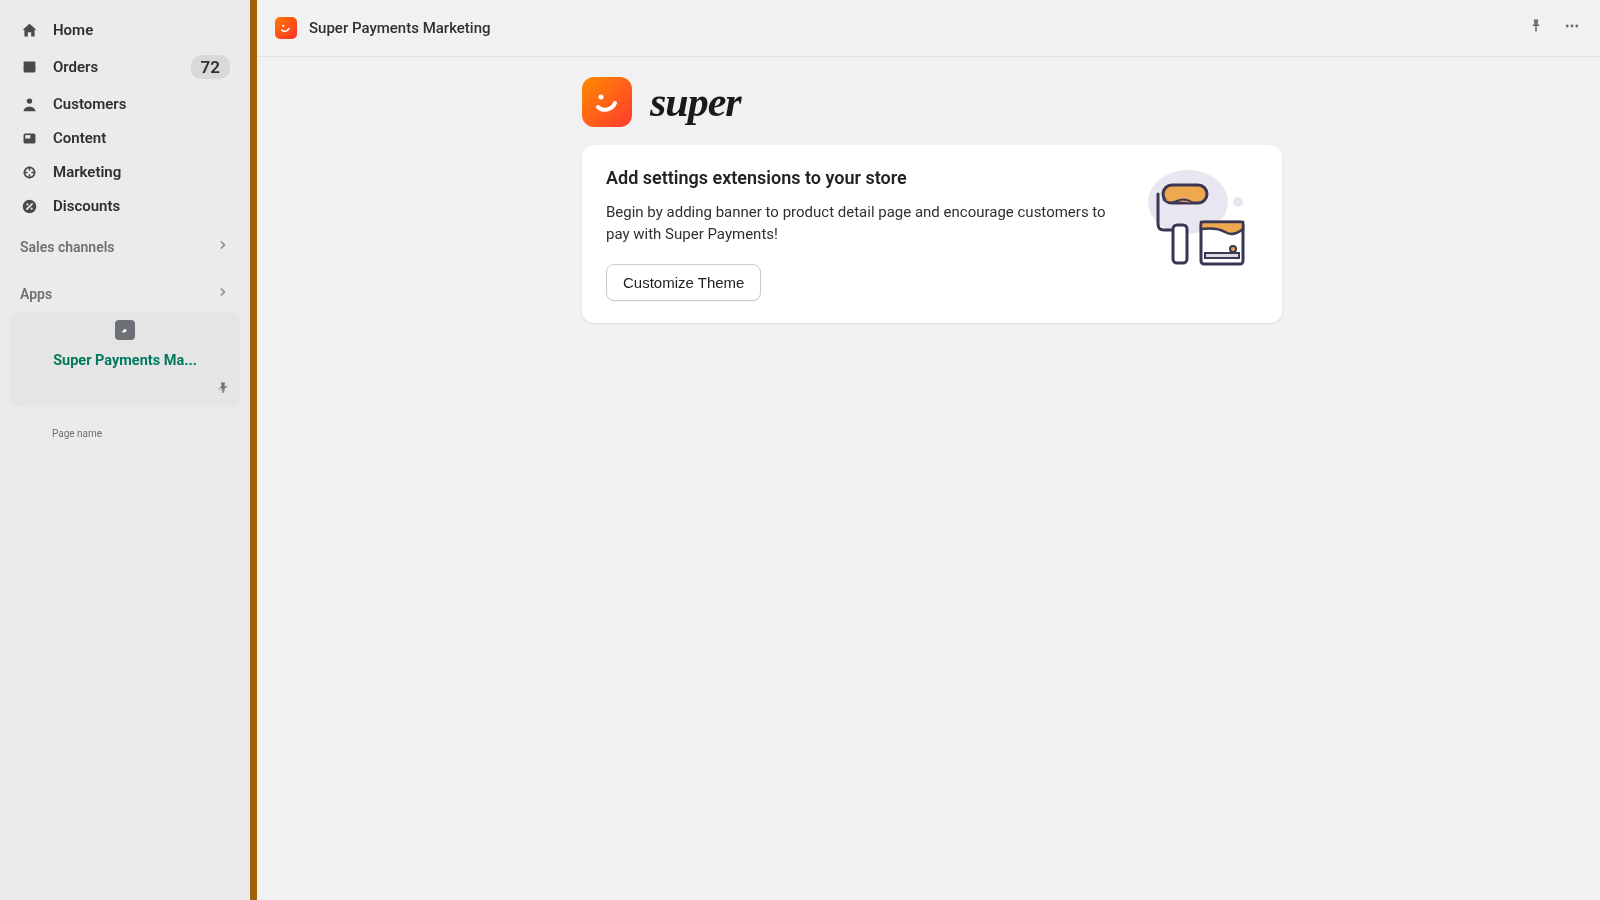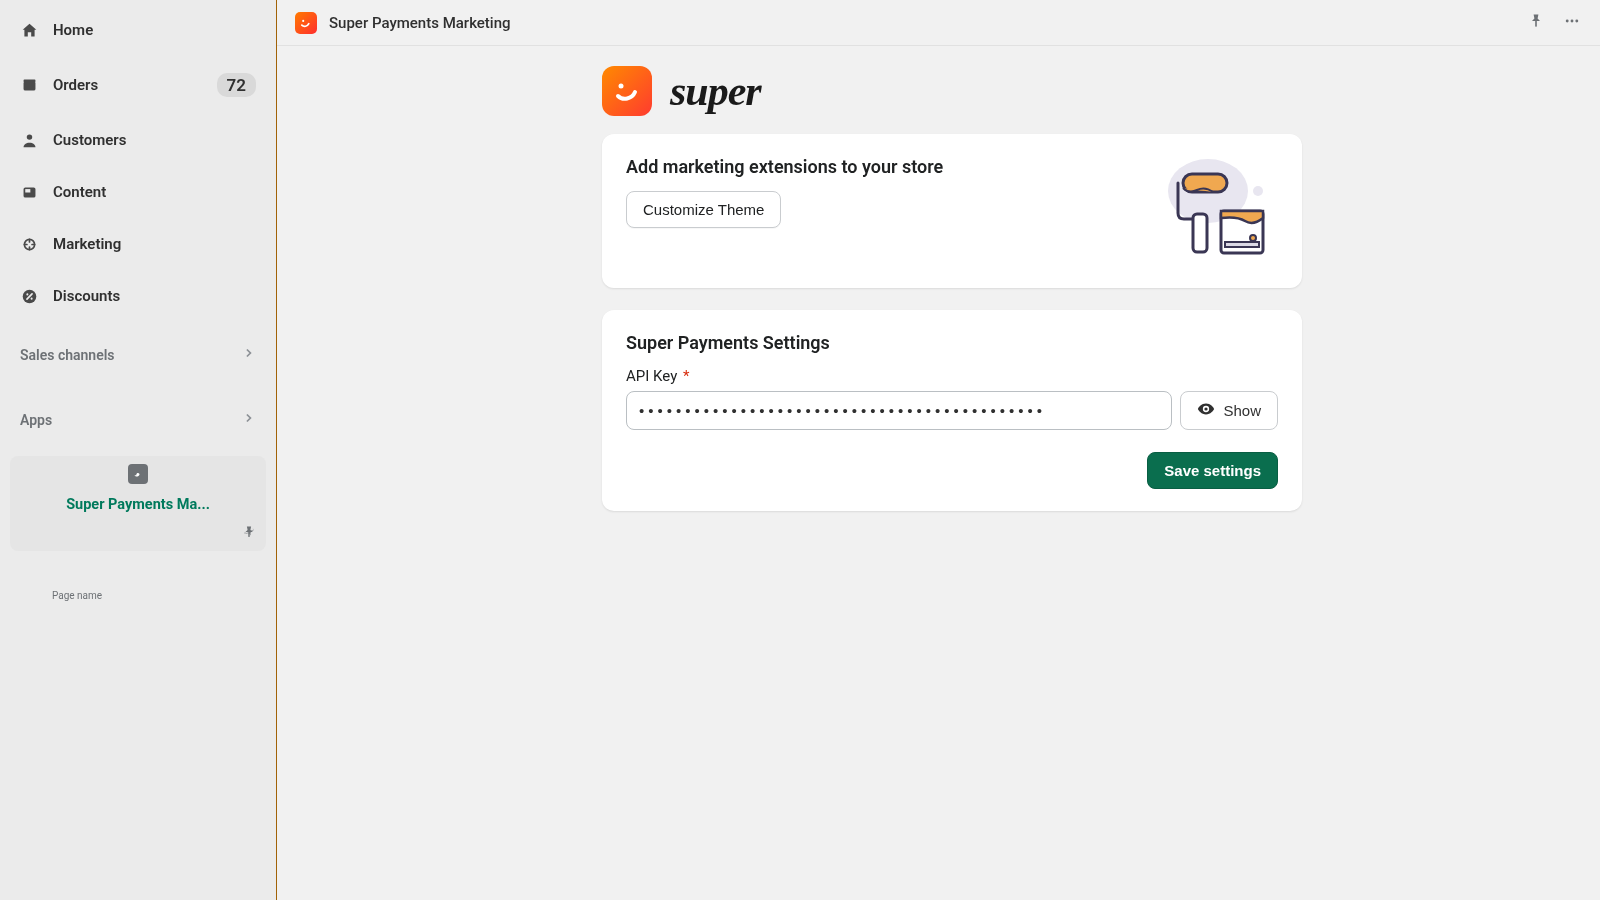--- a/index.html
+++ b/index.html
@@ -6,27 +6,27 @@
   body {
     font-family: -apple-system, BlinkMacSystemFont, "Segoe UI", Roboto, sans-serif;
     background: #f1f1f1;
     color: #202223;
     width: 1600px;
     height: 900px;
     overflow: hidden;
     display: flex;
   }
   .sidebar {
-    width: 277px;
+    width: 257px;
     background: #ebebeb;
-    border-right: 1px solid #a16207;
+    border-right: 7px solid #a16207;
     padding: 14px 10px;
     display: flex;
     flex-direction: column;
-    gap: 20px;
+    gap: 2px;
   }
   .nav-item {
     display: flex;
     align-items: center;
     gap: 15px;
     padding: 7px 10px;
     border-radius: 8px;
     font-size: 15px;
     font-weight: 600;
     color: #303030;
@@ -98,21 +98,21 @@
     margin-top: 13px;
   }
   
   .main {
     flex: 1;
     display: flex;
     flex-direction: column;
     background: #f1f1f1;
   }
   .topbar {
-    height: 46px;
+    height: 57px;
     border-bottom: 1px solid #e1e1e1;
     display: flex;
     align-items: center;
     padding: 0 18px;
     gap: 12px;
   }
   .topbar-logo {
     width: 22px; height: 22px;
     background: linear-gradient(135deg,#ff7a00,#ff2e2e);
     border-radius: 5px;
@@ -395,59 +395,38 @@
           <svg width="30" height="30" viewBox="0 0 30 30" fill="none">
               <circle cx="9" cy="10" r="2.5" fill="#fff"></circle>
               <path d="M6 20c5 5 14 3 17-4" stroke="#fff" stroke-width="4" stroke-linecap="round"></path>
             </svg>
         </span>
         <span class="brand-word">super</span>
       </div>
 
       <div class="card card-flex">
         <div style="flex:1">
-          <div class="card-title">Add marketing extensions to your store</div>
+          <div class="card-title">Add settings extensions to your store</div>
+          <div class="card-body">Begin by adding banner to product detail page and encourage customers to pay with Super Payments!</div>
           <button class="btn-secondary">Customize Theme</button>
         </div>
         <div class="illustration">
           <svg width="120" height="110" viewBox="0 0 120 110">
             <ellipse cx="55" cy="35" rx="40" ry="32" fill="#e8e6f0"></ellipse>
             <circle cx="105" cy="35" r="5" fill="#e8e6f0"></circle>
 
             <rect x="68" y="55" width="42" height="42" rx="3" fill="#fff" stroke="#3a3654" stroke-width="3"></rect>
             <path d="M68 55 h42 v7 q-10 8 -18 3 q-8 -5 -24 -3 z" fill="#f0a850" stroke="#3a3654" stroke-width="2.5"></path>
             <rect x="72" y="86" width="34" height="5" fill="#dcdae6" stroke="#3a3654" stroke-width="2"></rect>
             <circle cx="100" cy="82" r="3" fill="#f0a850" stroke="#3a3654" stroke-width="2"></circle>
 
             <rect x="30" y="18" width="44" height="18" rx="9" fill="#f0a850" stroke="#3a3654" stroke-width="3"></rect>
             <path d="M30 32 q6 6 14 2 q8 -4 16 2" fill="#f0a850" stroke="#3a3654" stroke-width="2"></path>
             <path d="M25 27 v30 q0 6 6 6 h12" fill="none" stroke="#3a3654" stroke-width="3" stroke-linecap="round"></path>
             <rect x="40" y="58" width="14" height="38" rx="4" fill="#fff" stroke="#3a3654" stroke-width="3"></rect>
           </svg>
         </div>
       </div>
 
-      <div class="card">
-        <div class="card-title">Super Payments Settings</div>
-        <div class="label">
-          <span>API Key</span>
-          <span class="req">*</span>
-        </div>
-        <div class="input-row">
-          <input type="text" class="text-input" value="••••••••••••••••••••••••••••••••••••••••••••" style="">
-          <button class="show-btn">
-            <span>
-              <svg width="18" height="18" viewBox="0 0 20 20" fill="currentColor">
-                  <path d="M10 4C5 4 1.7 8 1 10c.7 2 4 6 9 6s8.3-4 9-6c-.7-2-4-6-9-6zm0 9.5A3.5 3.5 0 1110 6.5a3.5 3.5 0 010 7z"></path>
-                  <circle cx="10" cy="10" r="1.8"></circle>
-                </svg>
-            </span>
-            <span>Show</span>
-          </button>
-        </div>
-        <div class="card-actions">
-          <button class="btn-primary">Save settings</button>
-        </div>
-      </div>
 
     </div>
   </div>
 </div>
 
 </body></html>

